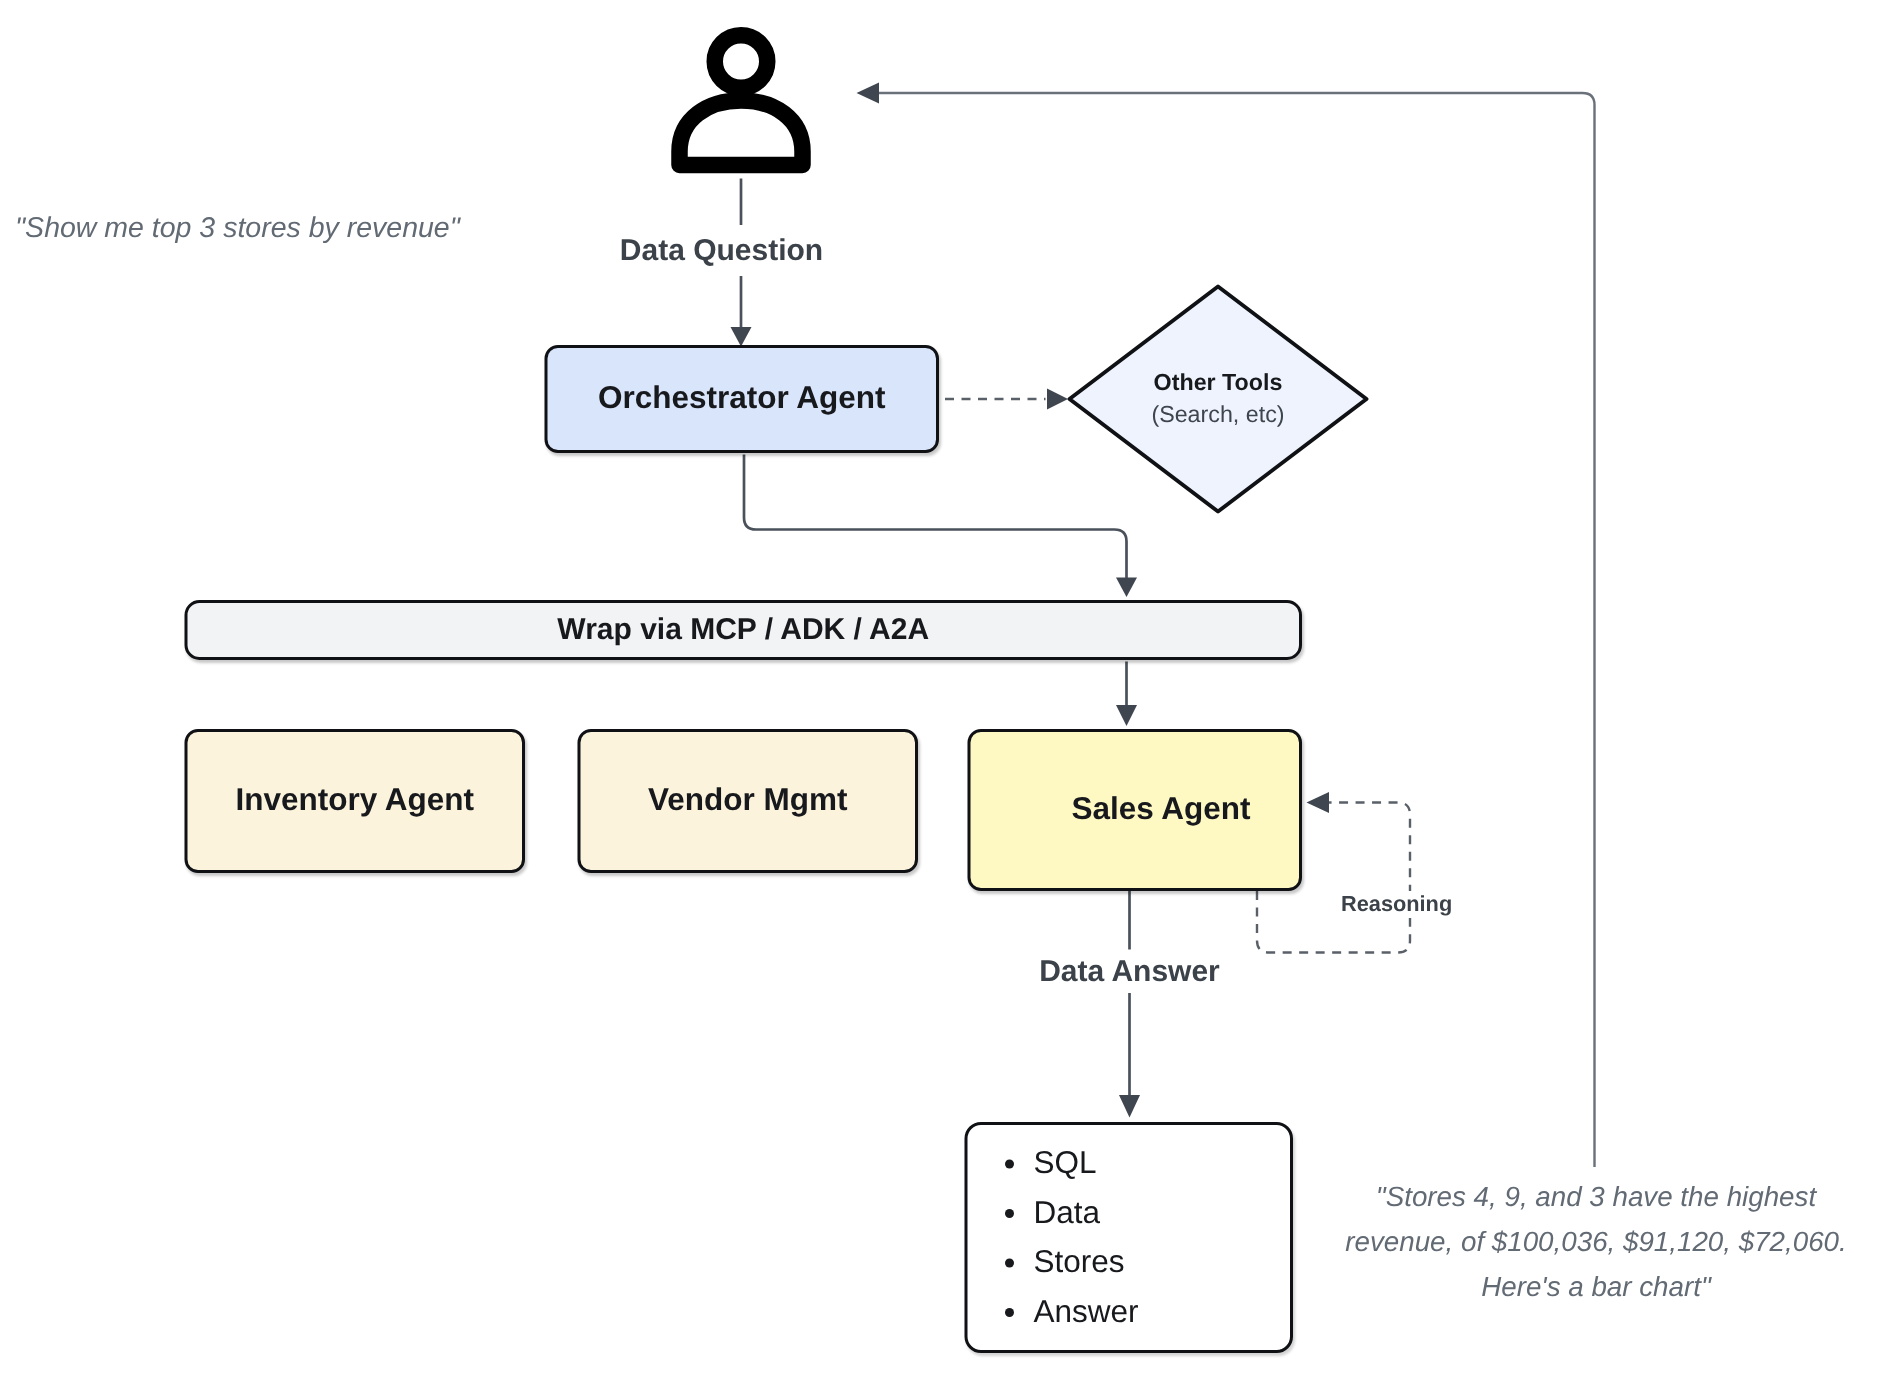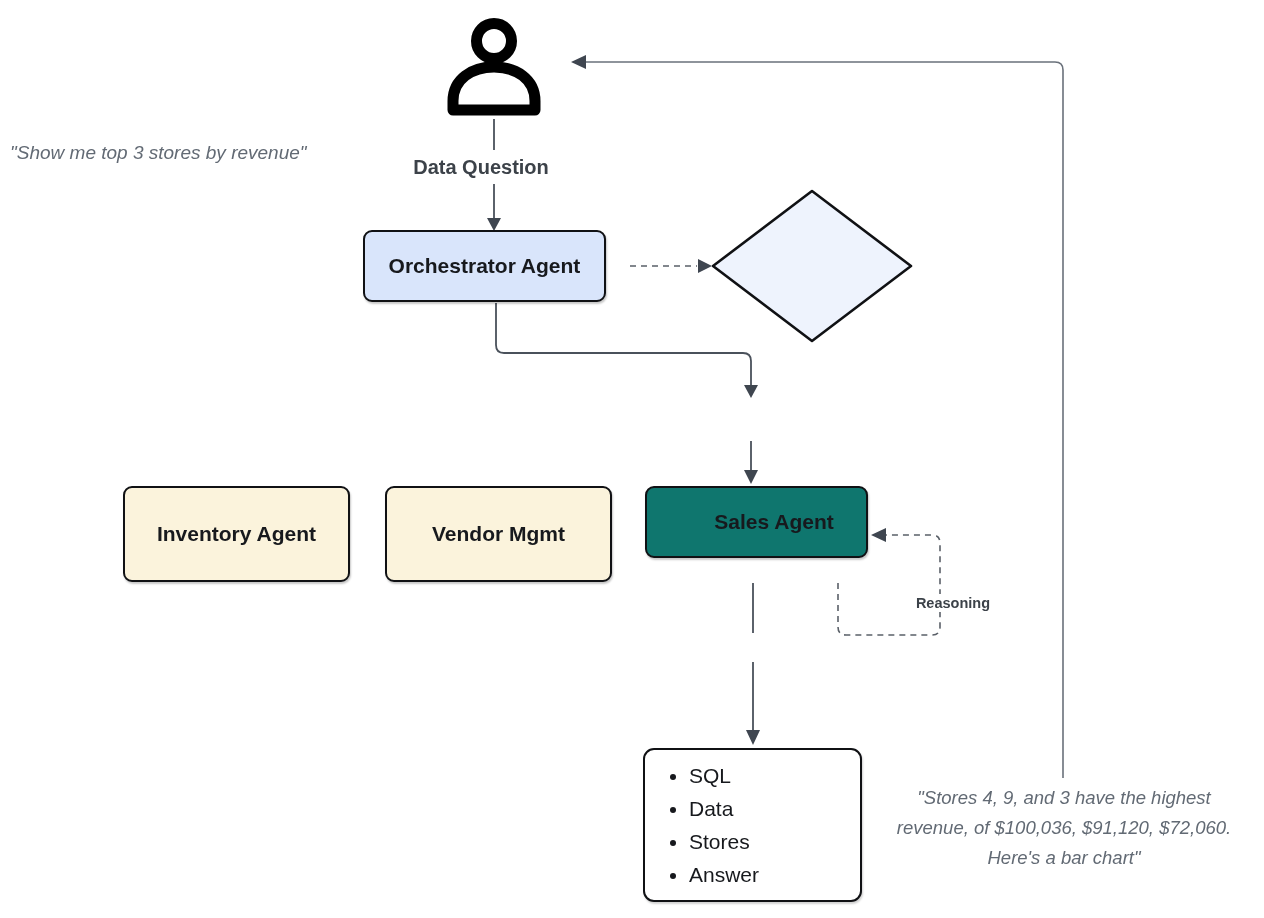--- a/index.html
+++ b/index.html
@@ -7,45 +7,45 @@
     position:relative;width:1264px;height:918px;background:#ffffff;overflow:hidden;
     font-family:"Liberation Sans",sans-serif;
   }
   #wires{position:absolute;left:0;top:0;width:1264px;height:918px;}
   .node{
     position:absolute;display:flex;align-items:center;justify-content:center;
     border:2.5px solid #101114;border-radius:9px;box-sizing:border-box;
     font-weight:700;font-size:21px;color:#17191d;
     box-shadow:1px 2px 2px rgba(0,0,0,0.22);
   }
-  .orchestrator{left:363px;top:230px;width:243px;height:72px;background:#d9e5fb;}
+  .orchestrator{left:363px;top:230px;width:263px;height:72px;background:#d9e5fb;}
   .wrap-bar{left:123px;top:400px;width:745px;height:40px;background:#f2f3f5;font-size:20px;border-radius:10px;}
   .inventory{left:123px;top:486px;width:227px;height:96px;background:#fbf3dc;}
   .vendor{left:385px;top:486px;width:227px;height:96px;background:#fbf3dc;}
-  .sales{left:645px;top:486px;width:223px;height:72px;background:#0f766e;padding-left:35px;}
+  .sales{left:645px;top:486px;width:223px;height:108px;background:#fef9c3;padding-left:35px;}
   .output-box{
     position:absolute;left:643px;top:748px;width:219px;height:154px;background:#ffffff;
     border:2.5px solid #101114;border-radius:11px;box-sizing:border-box;
     box-shadow:1px 2px 2px rgba(0,0,0,0.18);
     padding-left:16px;
   }
   .output-box ul{margin:14px 0 0 10px;padding:0 0 0 18px;list-style:disc;}
   .output-box li{font-size:21px;color:#17191d;margin-bottom:9px;}
   .flow-label{
     position:absolute;font-weight:700;font-size:20px;color:#3c4249;text-align:center;width:220px;
   }
   .data-question{left:371px;top:156px;}
   .data-answer{left:643px;top:637px;}
   .diamond-text{
     position:absolute;left:722px;top:245px;width:180px;text-align:center;line-height:21px;
   }
   .diamond-title{font-weight:700;font-size:15.5px;color:#17191d;}
   .diamond-sub{font-weight:400;font-size:15.5px;color:#3f454d;}
   .reasoning-label{
-    position:absolute;left:894px;top:594px;width:96px;text-align:right;
+    position:absolute;left:894px;top:594px;width:96px;text-align:left;
     background:#ffffff;font-weight:700;font-size:14.5px;color:#3c4249;padding:1px 0;
   }
   .quote{
     position:absolute;font-style:italic;color:#626a74;
   }
   .quote-left{left:10px;top:142px;width:345px;font-size:19px;}
   .quote-right{left:868px;top:783px;width:392px;font-size:18.5px;text-align:center;line-height:30px;}
 </style>
 </head>
 <body>
@@ -103,25 +103,31 @@
 
   <div class="quote quote-left">"Show me top 3 stores by revenue"</div>
 
   <div class="quote quote-right">
     <div>"Stores 4, 9, and 3 have the highest</div>
     <div>revenue, of $100,036, $91,120, $72,060.</div>
     <div>Here's a bar chart"</div>
   </div>
 
   <div class="flow-label data-question">Data Question</div>
+  <div class="flow-label data-answer">Data Answer</div>
   <div class="reasoning-label">Reasoning</div>
 
   <div class="node orchestrator">Orchestrator Agent</div>
 
+  <div class="diamond-text">
+    <div class="diamond-title">Other Tools</div>
+    <div class="diamond-sub">(Search, etc)</div>
+  </div>
 
+  <div class="node wrap-bar">Wrap via MCP / ADK / A2A</div>
 
   <div class="node vendor">Vendor Mgmt</div>
   <div class="node inventory">Inventory Agent</div>
   <div class="node sales">Sales Agent</div>
 
   <div class="output-box">
     <ul>
       <li>SQL</li>
       <li>Data</li>
       <li>Stores</li>

